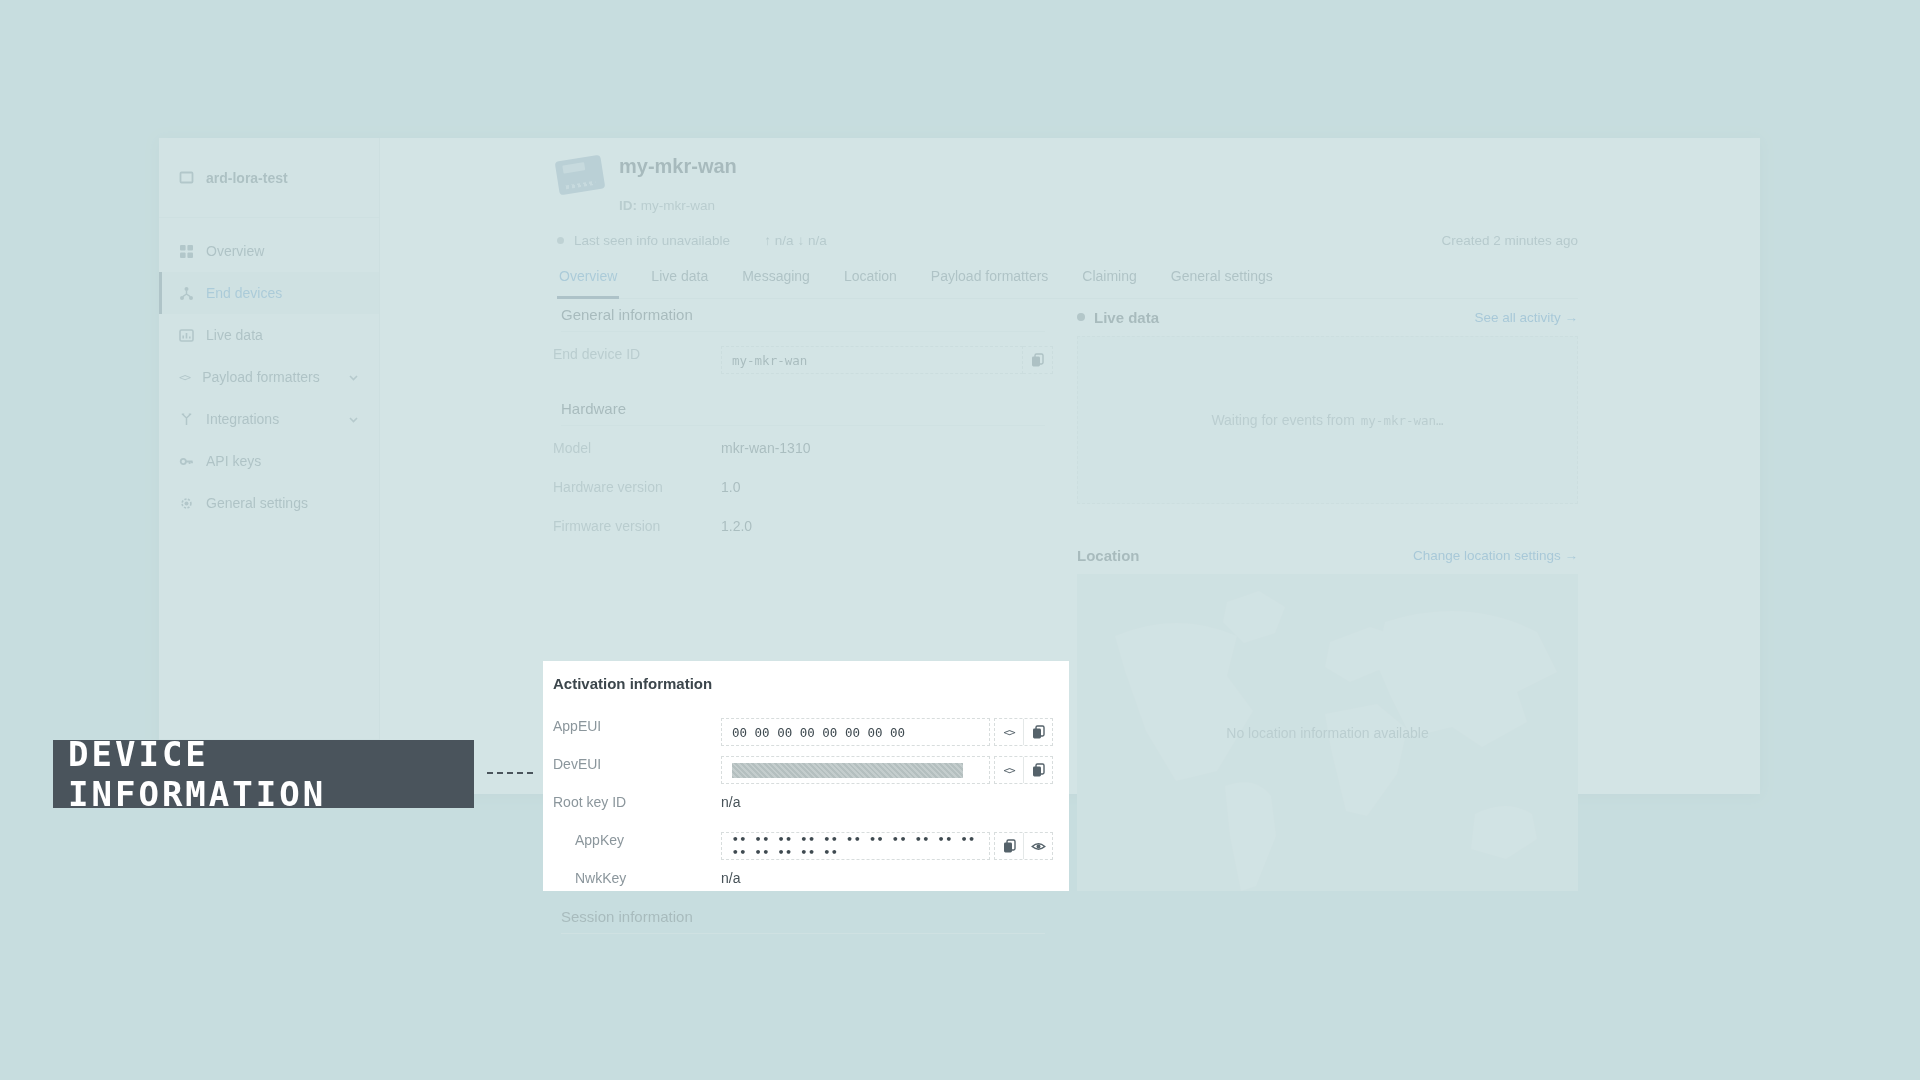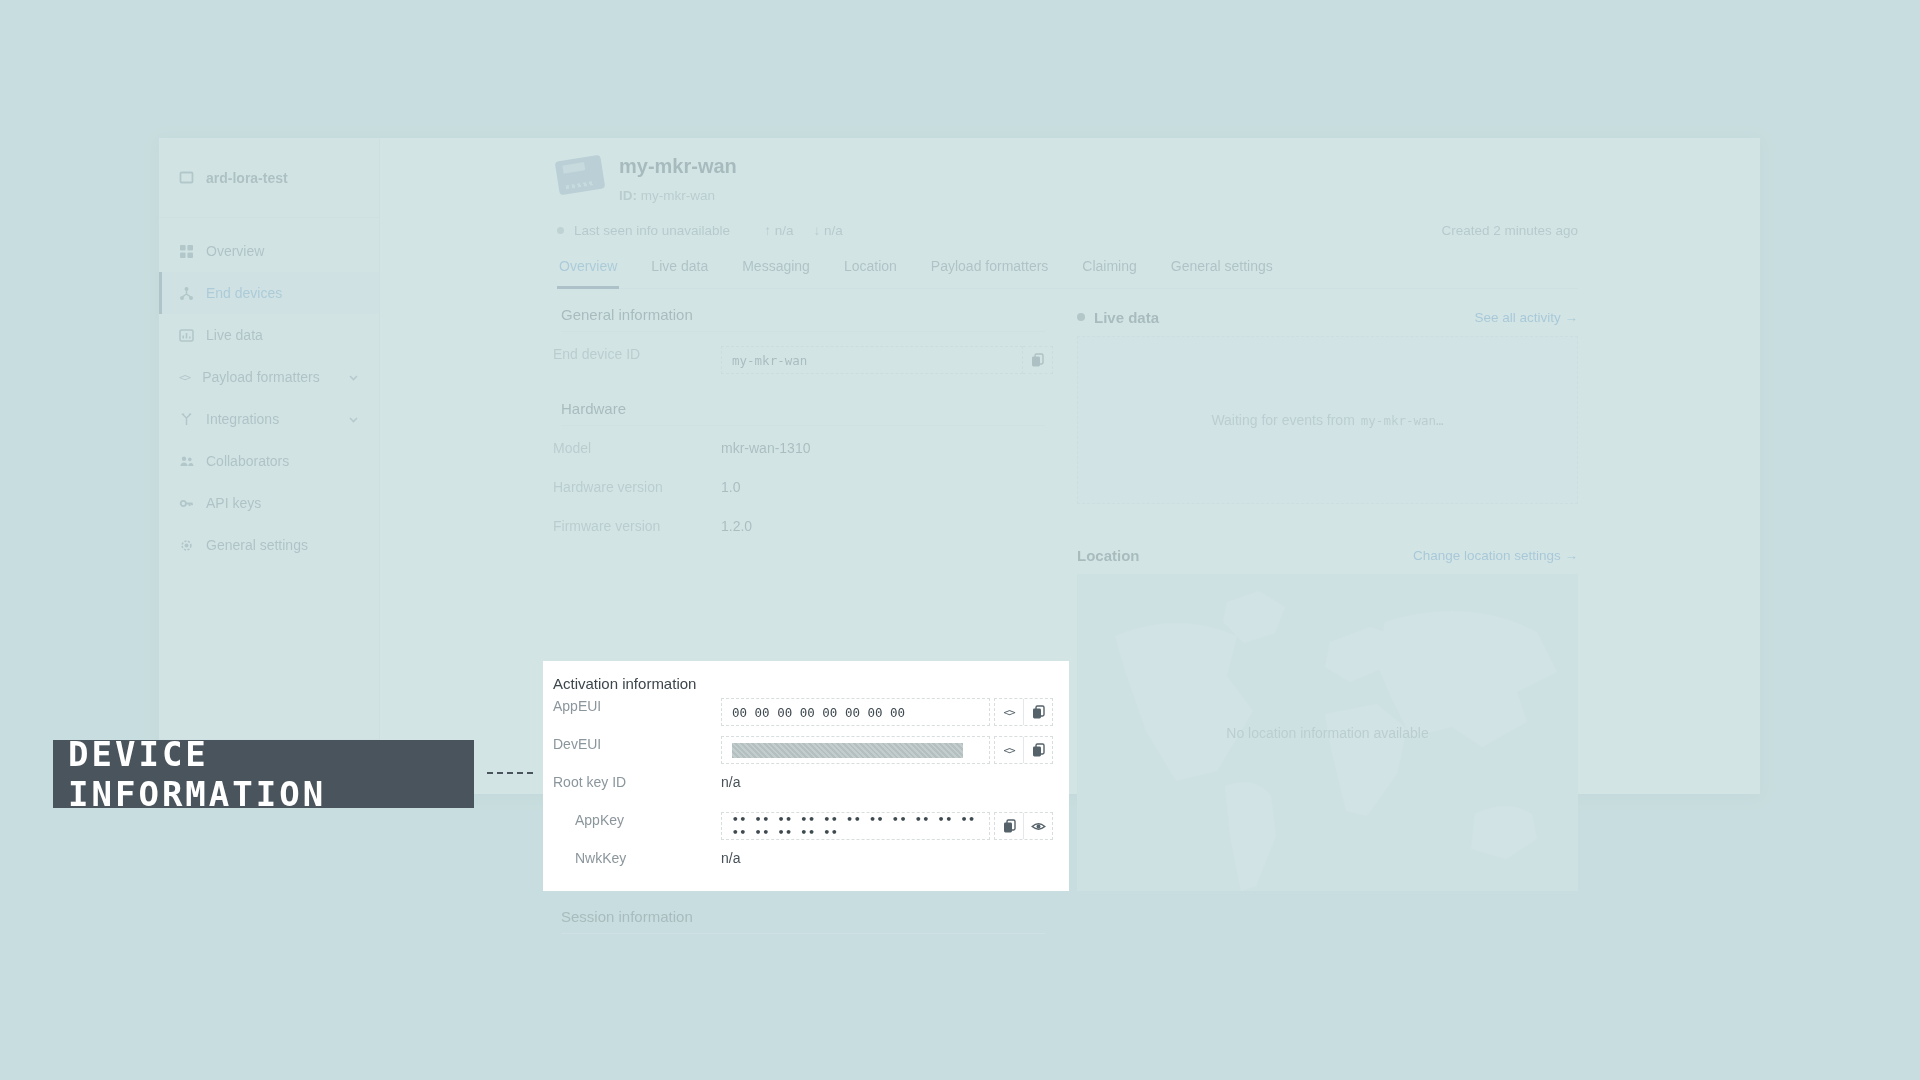--- a/index.html
+++ b/index.html
@@ -21,25 +21,25 @@
   .side-footer{position:absolute;bottom:0;left:0;right:0;height:54px;border-top:1px solid #e7ecec;display:flex;align-items:center;gap:9px;padding:0 20px;color:#8a969c;font-size:13.5px;cursor:pointer;}
 
   
   .main{position:absolute;left:221px;top:0;right:0;bottom:0;}
   .hdr{padding:16px 182px 0 177px;}
   .title-row{display:flex;gap:16px;align-items:flex-start;}
   .thumb{width:46px;height:34px;background:#8ea3ba;border-radius:4px;transform:rotate(-9deg);margin-top:4px;position:relative;}
   .thumb:before{content:"";position:absolute;left:7px;top:5px;width:22px;height:8px;background:#c6d2de;border-radius:1px;}
   .thumb:after{content:"";position:absolute;left:7px;bottom:5px;width:30px;height:4px;background:repeating-linear-gradient(90deg,#c6d2de 0 3px,transparent 3px 6px);}
   .dev-title{font-size:20px;font-weight:bold;color:#39434a;line-height:24px;}
-  .dev-id{margin-top:10px;font-size:13.5px;color:#8a969c;}
+  .dev-id{margin-top:20px;font-size:13.5px;color:#8a969c;}
   .dev-id b{font-weight:bold;}
   .status-row{margin-top:20px;display:flex;align-items:center;gap:10px;font-size:13.5px;color:#7c8a91;}
   .dot{width:7px;height:7px;border-radius:50%;background:#a2aeb3;display:inline-block;}
-  .updown{display:flex;gap:20px;margin-left:24px;}
+  .updown{display:flex;gap:4px;margin-left:24px;}
   .created{margin-left:auto;}
   .tabs{margin-top:14px;display:flex;gap:30px;border-bottom:1px solid #e6ebeb;font-size:14px;color:#5d6b73;}
   .tab{padding:6px 2px 12px;cursor:pointer;}
   .tab.active{color:#4b8ec6;border-bottom:3px solid #51677a;margin-bottom:-1px;}
 
   
   .col-left{position:absolute;left:173px;top:168px;width:500px;}
   h3.sec{font-size:15px;color:#3c464c;font-weight:normal;margin:0 8px 14px;padding-bottom:8px;border-bottom:1px solid #eef1f1;}
   .sec-block{margin-bottom:26px;}
   .info-row{display:flex;align-items:flex-start;min-height:28px;margin-bottom:11px;}
@@ -50,21 +50,21 @@
   .ig .tail{border:1px dashed #d8dddd;border-left:none;width:30px;display:flex;align-items:center;justify-content:center;color:#55626a;box-sizing:border-box;cursor:pointer;background:#fff;}
   .actions{display:flex;margin-left:4px;border:1px dashed #d8dddd;box-sizing:border-box;background:#fff;}
   .actions .cell{width:28px;display:flex;align-items:center;justify-content:center;color:#55626a;cursor:pointer;}
   .actions .cell + .cell{border-left:1px solid #e4e8e8;}
   .codeglyph{font-family:"DejaVu Sans Mono",monospace;font-size:11px;letter-spacing:-1px;}
   .redact{width:231px;height:15px;background:repeating-linear-gradient(45deg,#b4bfbf 0 2px,#c4cdcd 2px 4px);}
   .masked{font-size:11px;font-weight:bold;letter-spacing:1px;}
 
   
   .activation{position:absolute;left:163px;top:523px;width:526px;height:230px;background:#fff;box-sizing:border-box;padding:14px 16px 0 10px;}
-  .activation h3{font-size:15px;color:#3c464c;font-weight:normal;margin:0 0 6px;}
+  .activation h3{font-size:15px;color:#3c464c;font-weight:bold;margin:0 0 26px;}
   .activation .info-row{margin-bottom:10px;}
   .activation .lbl{flex:0 0 168px;font-size:14px;color:#8b969c;}
   .activation .lbl.ind{padding-left:22px;box-sizing:border-box;}
   .activation .ig{width:343px;}
   .session-h{position:absolute;left:173px;top:770px;width:500px;}
 
   .col-right{position:absolute;left:697px;top:168px;width:501px;}
   .panel-head{display:flex;align-items:center;gap:9px;margin-bottom:8px;height:22px;}
   .panel-head .ph-title{font-size:15px;font-weight:bold;color:#3c464c;}
   .panel-head .ph-link{margin-left:auto;font-size:13.5px;color:#3b82c4;cursor:pointer;}
@@ -138,31 +138,20 @@
       <div class="side-item">
         <span class="icn">
           <svg width="15" height="15" viewBox="0 0 15 15">
               <path d="M7.5 13V6M7.5 6L4 2.8M7.5 6l3.5-3.2M2.8 2.2h2.4M9.8 2.2h2.4" stroke="currentColor" stroke-width="1.5" fill="none"></path>
             </svg>
         </span>
         <span>Integrations</span>
         <span class="chev"><svg width="11" height="11" viewBox="0 0 11 11">
               <path d="M2 4l3.5 3.5L9 4" fill="none" stroke="currentColor" stroke-width="1.6"></path>
             </svg></span>
-      </div>
-      <div class="side-item">
-        <span class="icn">
-          <svg width="15" height="15" viewBox="0 0 15 15" fill="currentColor">
-              <circle cx="5" cy="4.8" r="2.2"></circle>
-              <circle cx="10.8" cy="5.4" r="1.8"></circle>
-              <path d="M1.4 12c0-2.3 1.6-3.6 3.6-3.6S8.6 9.7 8.6 12z"></path>
-              <path d="M9.2 12c.2-1.9 1.2-2.9 2.7-2.9 1.1 0 2 .6 2.3 1.6l.3 1.3z"></path>
-            </svg>
-        </span>
-        <span>Collaborators</span>
       </div>
       <div class="side-item">
         <span class="icn">
           <svg width="15" height="15" viewBox="0 0 15 15">
               <circle cx="4.3" cy="7.5" r="2.6" fill="none" stroke="currentColor" stroke-width="1.8"></circle>
               <path d="M7 7.5h6.5M10.6 7.5v2.4M13 7.5v1.8" stroke="currentColor" stroke-width="1.8" fill="none"></path>
             </svg>
         </span>
         <span>API keys</span>
       </div>

